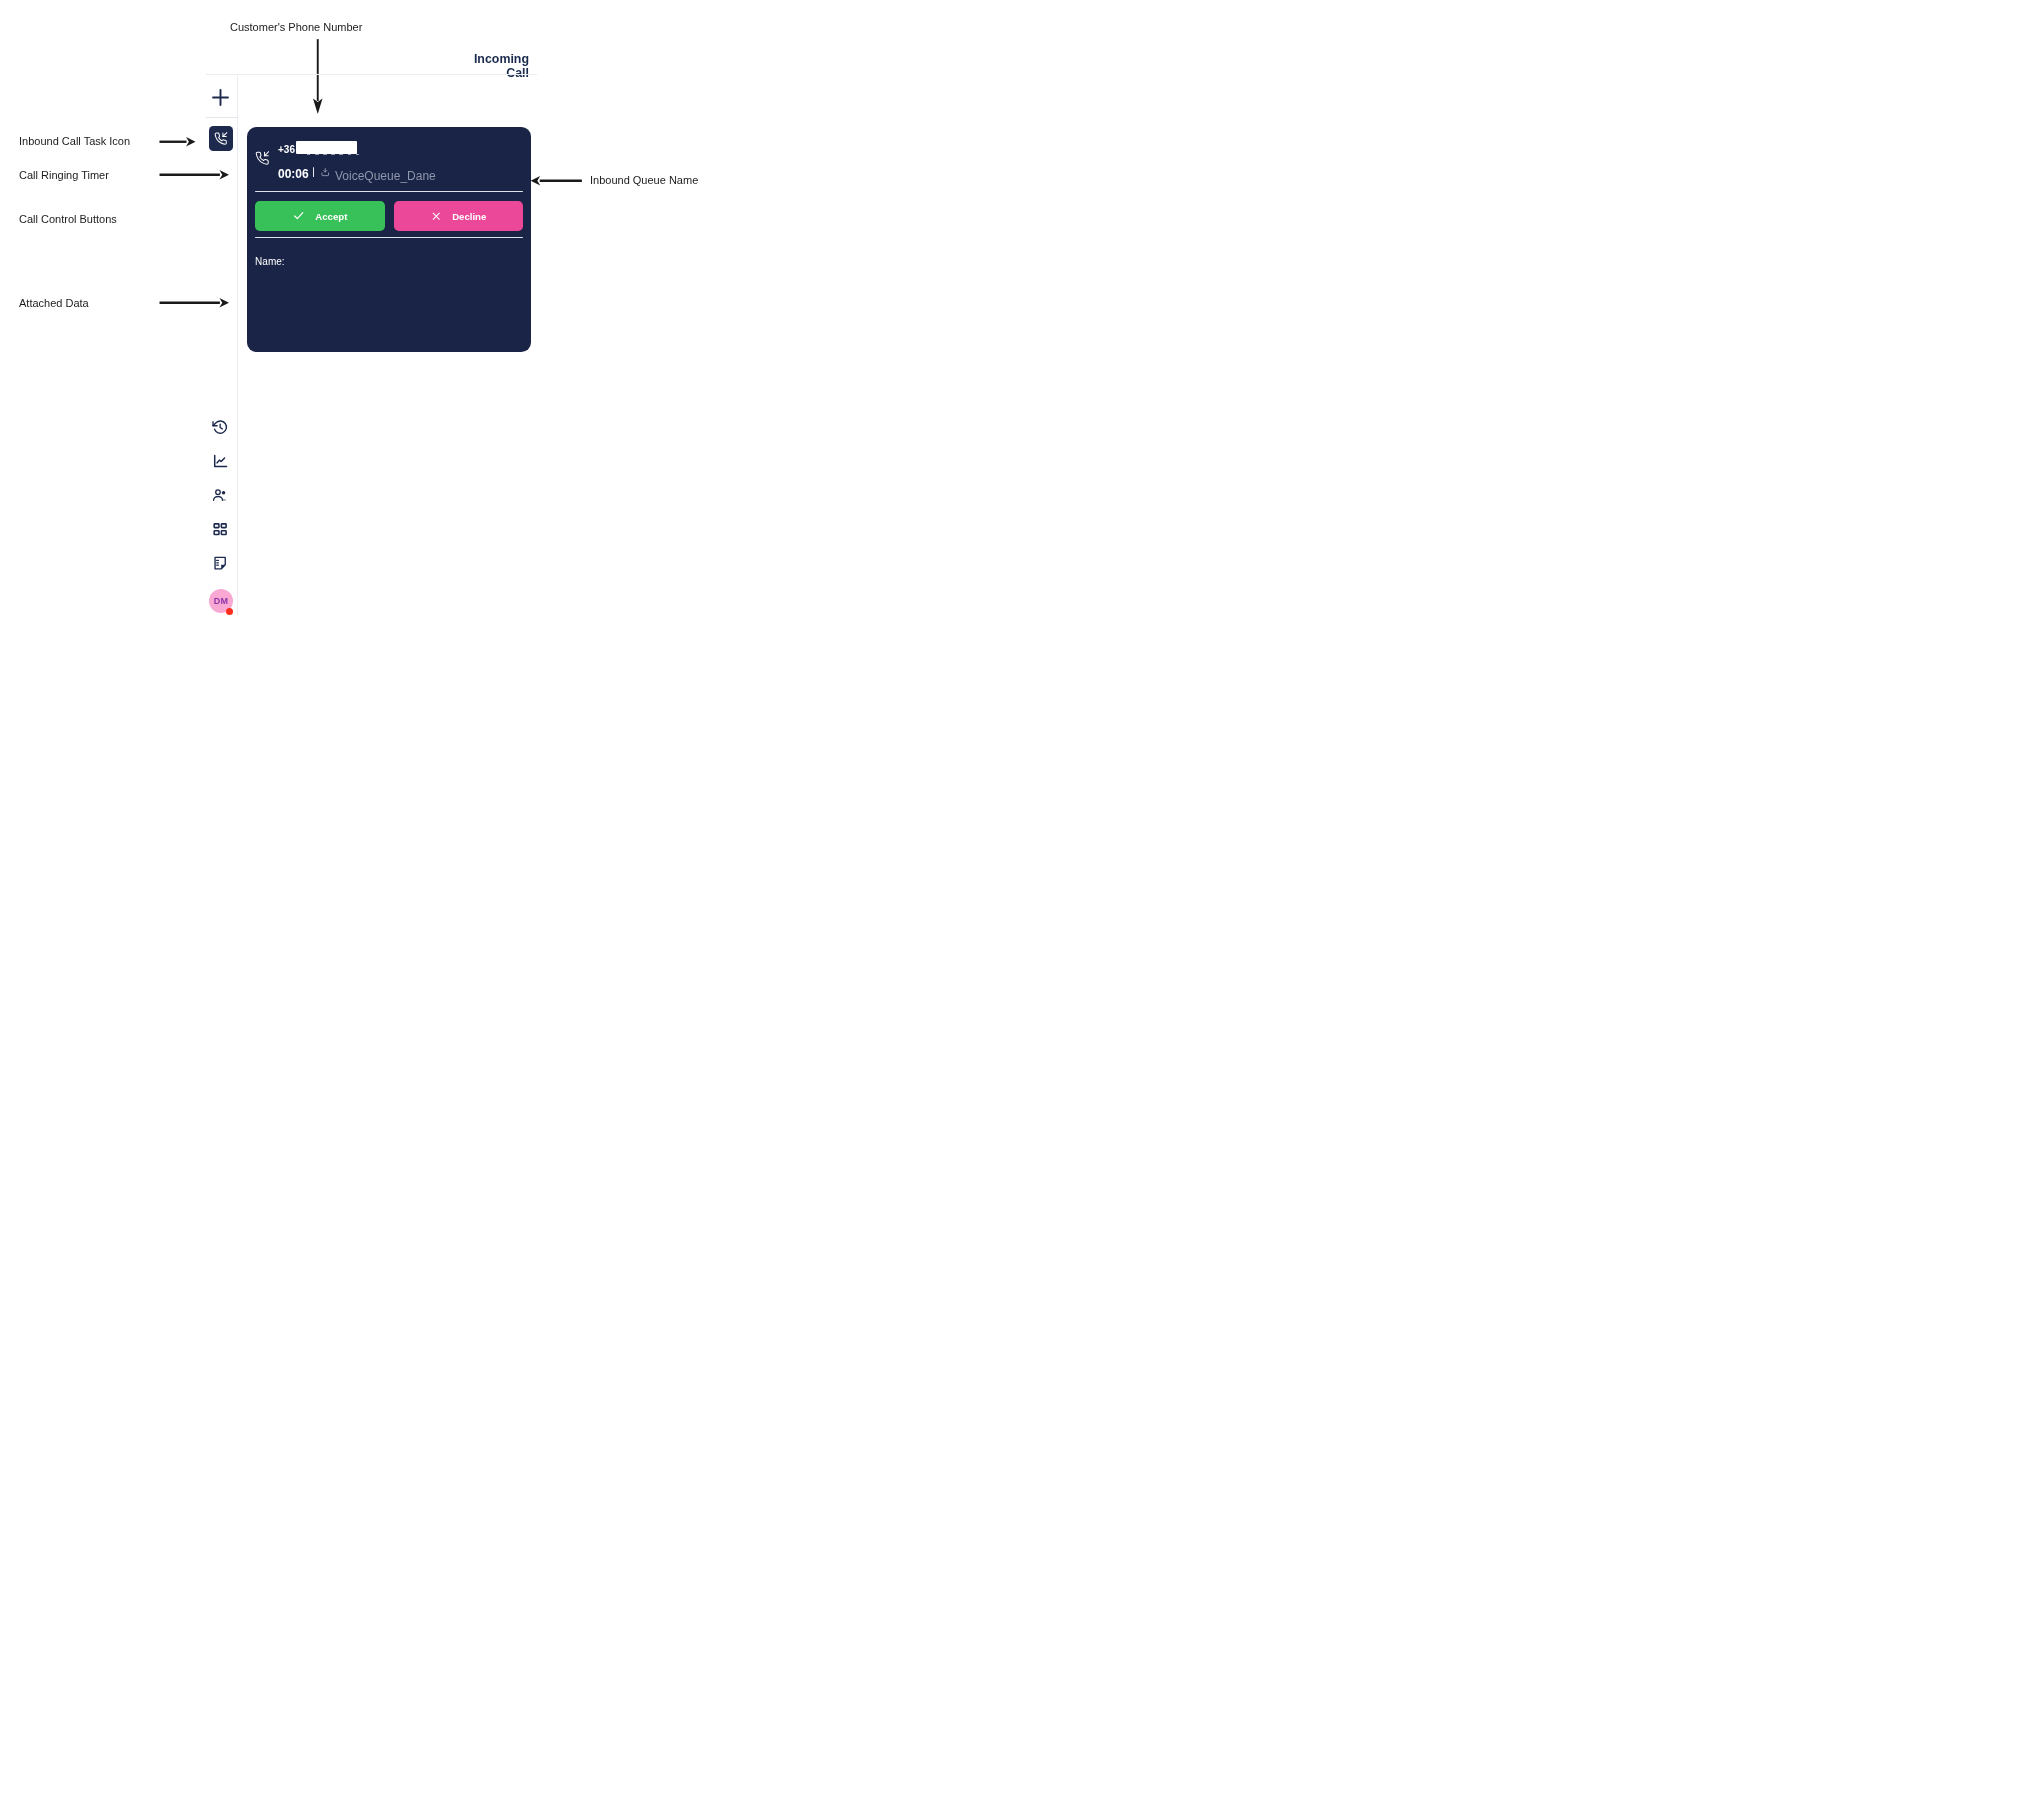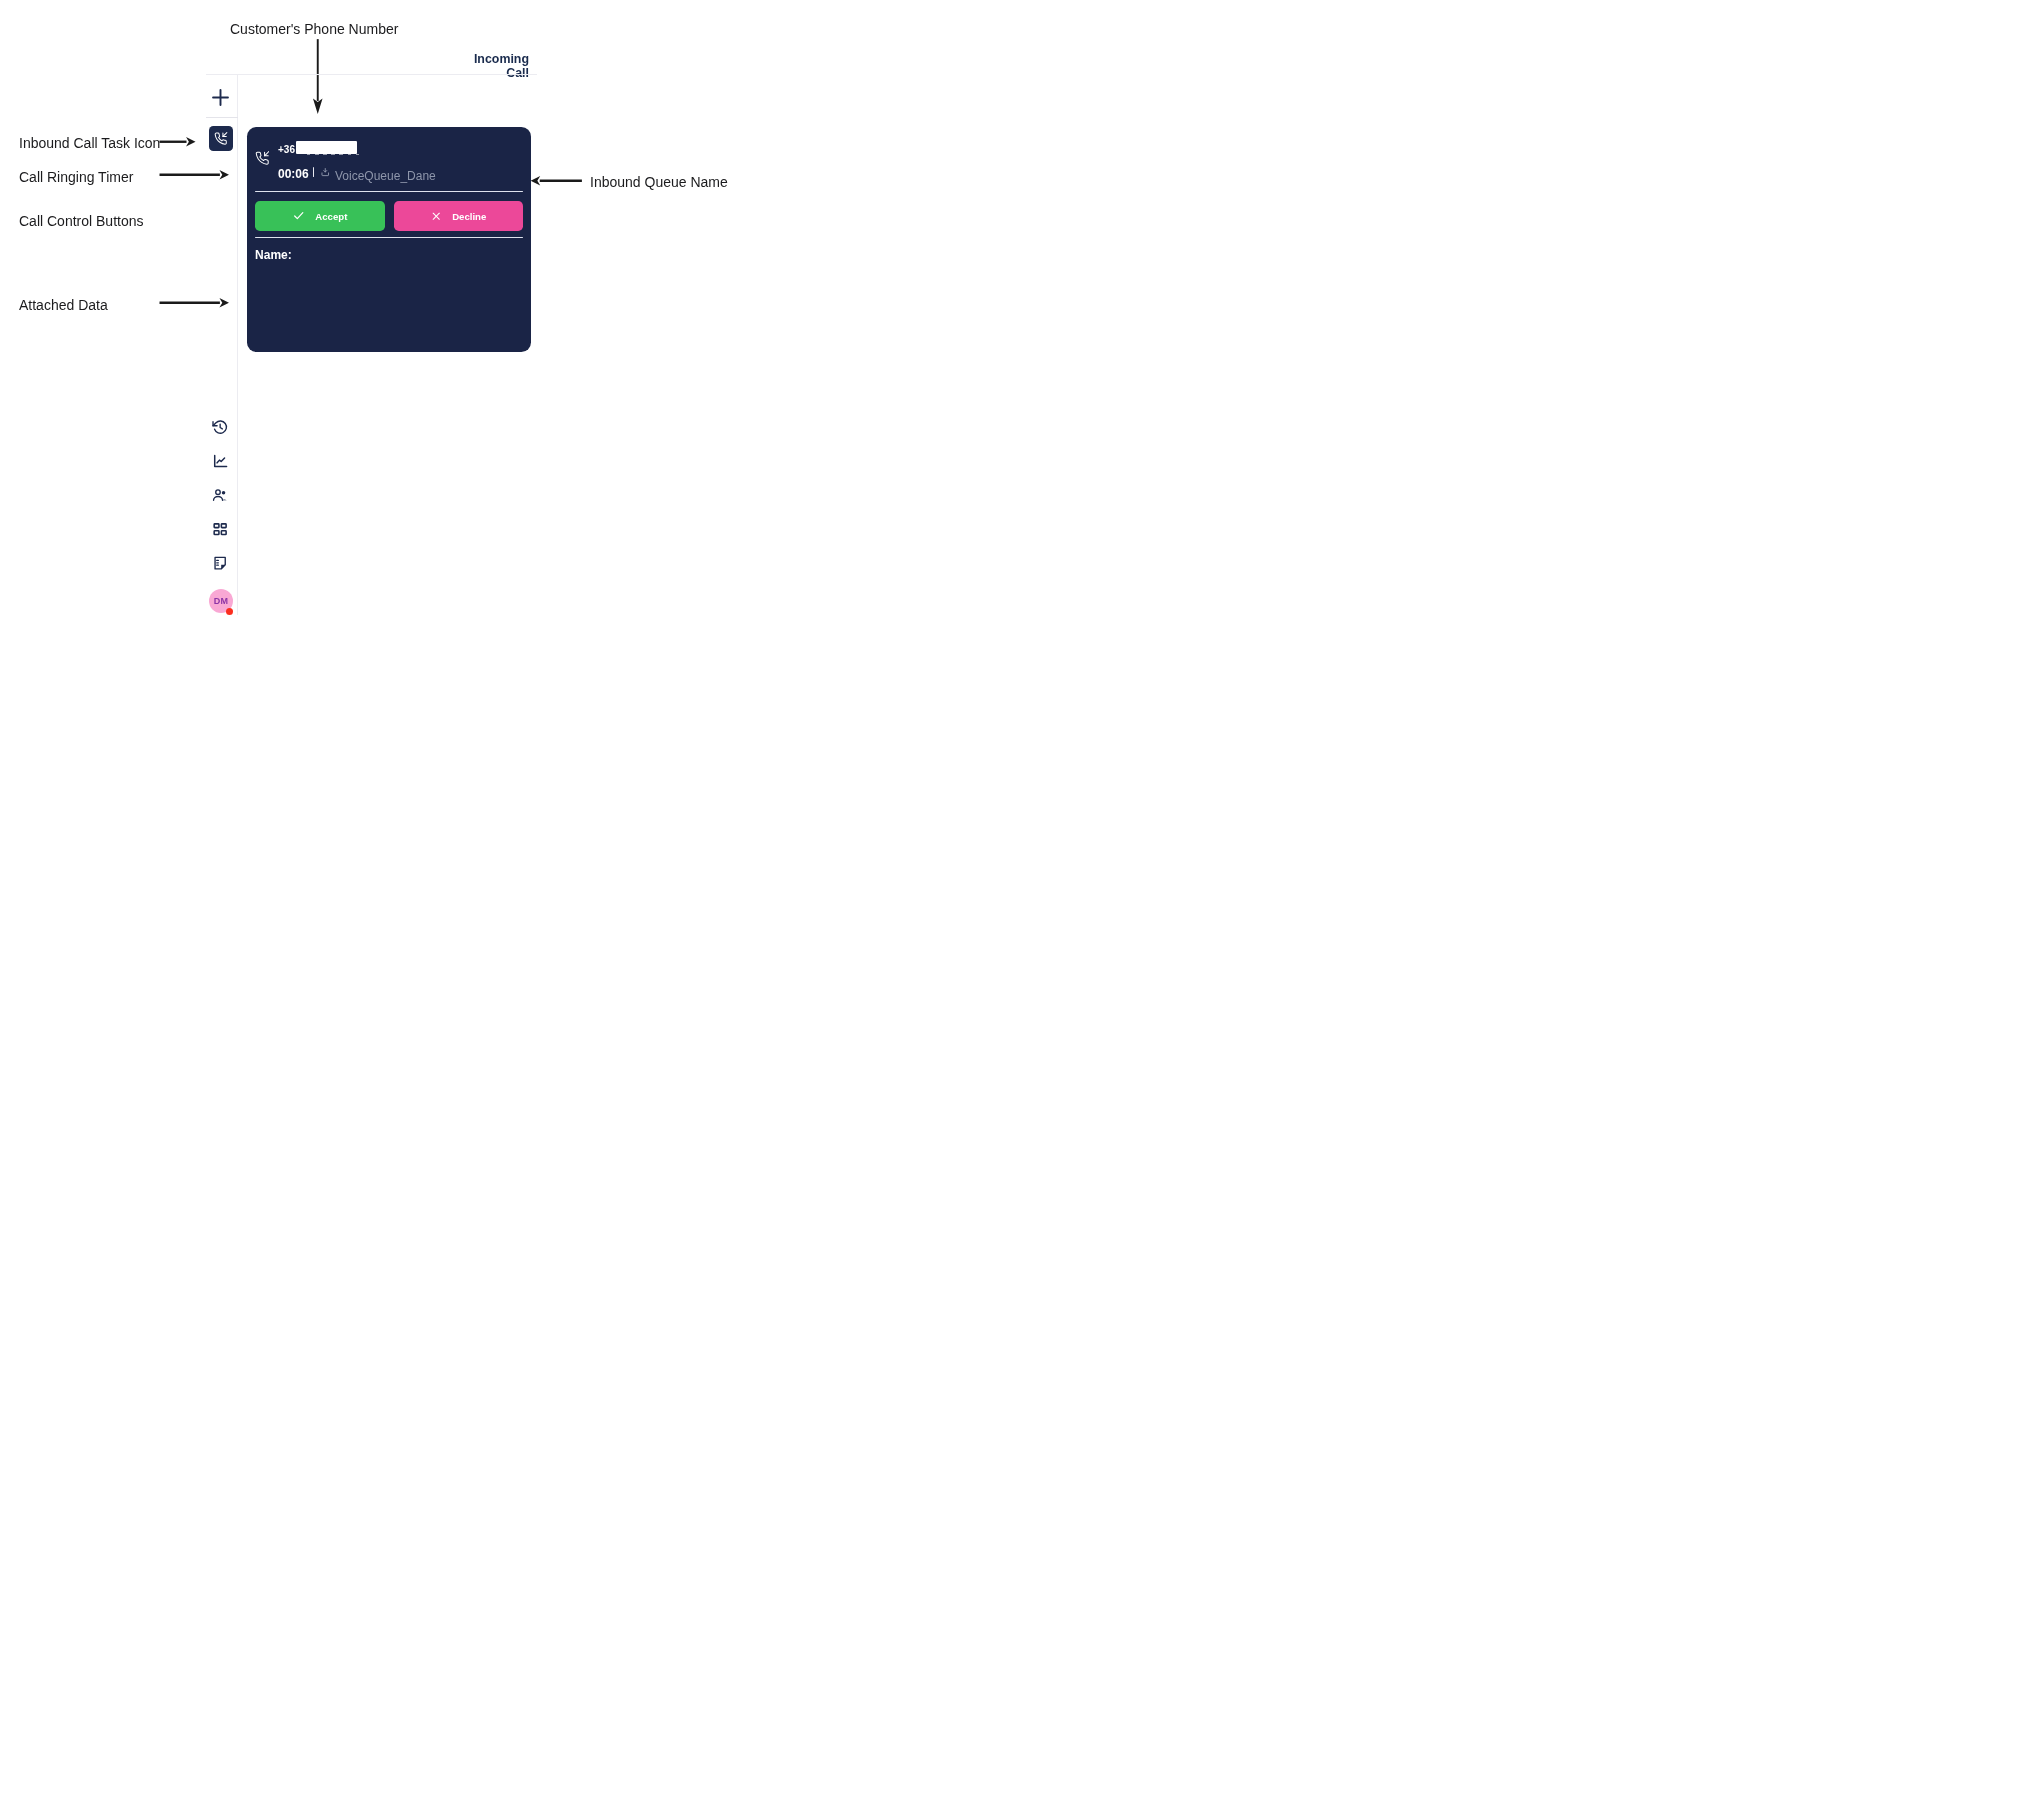--- a/index.html
+++ b/index.html
@@ -1,20 +1,20 @@
 <!DOCTYPE html>
 <html style="font-size:7.7px"><head>
 <meta charset="utf-8">
 <style>
   html,body{margin:0;padding:0;background:#fff;}
   #canvas{position:relative;width:740px;height:655px;background:#ffffff;overflow:hidden;
           font-family:"Liberation Sans", sans-serif;}
   .abs{position:absolute;}
   
-  .ann{font-size:14px;color:#1b1b1d;white-space:nowrap;line-height:1.15;}
+  .ann{font-size:11px;color:#1b1b1d;white-space:nowrap;line-height:1.15;}
   .arrow line{stroke:#1a1a1a;}
   .arrow polygon{fill:#1a1a1a;}
   
   .incoming-title{font-size:12.4px;font-weight:bold;color:#1a2b4d;}
   .hline{background:#ececf1;height:1px;}
   .vline{background:#ececf1;width:1px;}
   
   .icon-btn{display:flex;align-items:center;justify-content:center;cursor:pointer;background:none;border:none;padding:0;}
   .task-tile{width:24px;height:25px;border-radius:4.3px;background:#1d2a4d;display:flex;align-items:center;justify-content:center;}
   .avatar{width:24px;height:24px;border-radius:50%;background:#f9a8d4;display:flex;align-items:center;justify-content:center;
@@ -26,21 +26,21 @@
   .redaction{background:#fff;border-radius:1px;}
   .redact-dashes{height:1.4px;background:repeating-linear-gradient(90deg,rgba(255,255,255,.55) 0 3.4px,transparent 3.4px 8.1px);}
   .timer{font-size:12px;font-weight:bold;color:#fff;}
   .sep{width:1.4px;height:10px;background:#e8e9f0;border-radius:0.5px;}
   .queue{font-size:12px;color:#8e96ab;}
   .card-divider{height:1px;background:#dfe3ee;border-radius:0.5px;}
   .btn{display:flex;align-items:center;justify-content:center;gap:11px;border:none;border-radius:4.8px;cursor:pointer;
        font-family:"Liberation Sans", sans-serif;font-size:9.6px;font-weight:bold;color:#fff;}
   .btn-accept{background:#38c158;}
   .btn-decline{background:#ec4899;}
-  .name-label{font-size:12px;font-weight:bold;color:#fff;}
+  .name-label{font-size:10px;font-weight:normal;color:#fff;margin-top:8px;}
   .panel{background:#f4f6fa;border-radius:5.7px;}
   .panel-title{font-size:9.6px;color:#2c3a63;}
   .chev-circle{width:21px;height:21px;border-radius:50%;background:#fff;display:flex;align-items:center;justify-content:center;cursor:pointer;border:none;}
   .inner-box{background:#ffffff;border-radius:3.8px;display:flex;align-items:center;}
   .inner-text{font-size:8.1px;color:#454b5e;padding-left:9px;}
 </style>
 </head>
 <body>
 
 <div id="canvas">

